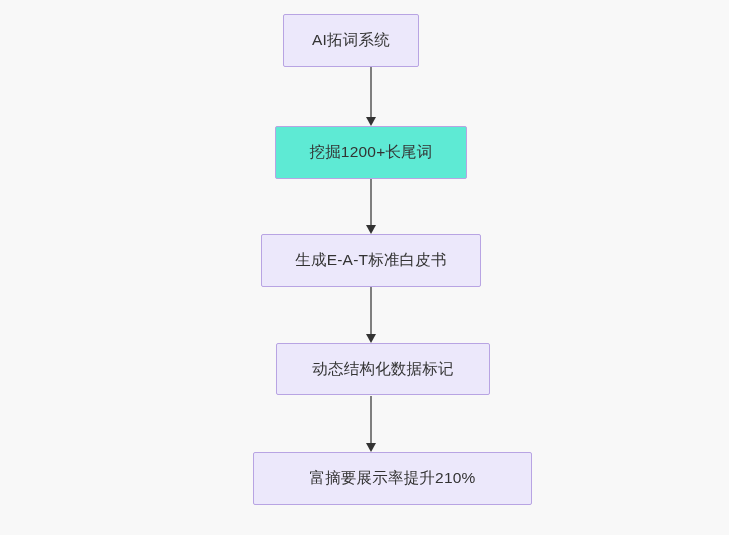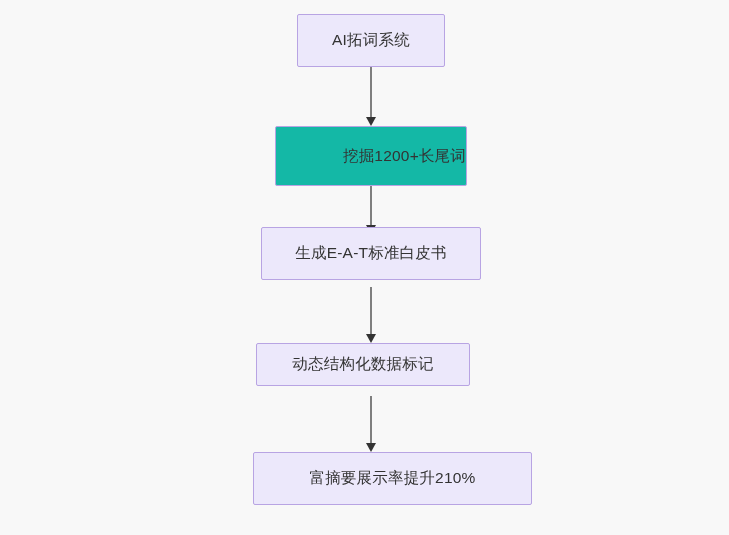--- a/index.html
+++ b/index.html
@@ -80,33 +80,33 @@
     </div>
   <div class="edge" id="edge-3" style="left: 370px; top: 287px; width: 2px; height: 56px;">
       <div class="edge-line" style="height: 49px; background: rgb(127, 127, 127);"></div>
       <div class="edge-arrow" style="left: -4.5px; top: 47px; border-top-color: rgb(51, 51, 51);"></div>
     </div>
   <div class="edge" id="edge-4" style="left: 370px; top: 396px; width: 2px; height: 56px;">
       <div class="edge-line" style="height: 49px; background: rgb(127, 127, 127);"></div>
       <div class="edge-arrow" style="left: -4.5px; top: 47px; border-top-color: rgb(51, 51, 51);"></div>
     </div>
 
-  <div class="node" id="node-1" style="left: 297px; top: 14px; width: 148px; height: 53px; background: rgb(236, 232, 251); border-color: rgb(184, 164, 227); color: rgb(51, 51, 51);">
+  <div class="node" id="node-1" style="left: 283px; top: 14px; width: 136px; height: 53px; background: rgb(236, 232, 251); border-color: rgb(184, 164, 227); color: rgb(51, 51, 51);">
     <span class="node-label">AI拓词系统</span>
   </div>
 
-  <div class="node" id="node-2" style="left: 275px; top: 126px; width: 192px; height: 60px; background: #14b8a6; border-color: rgb(184, 164, 227); color: rgb(51, 51, 51); justify-content: flex-end;">
+  <div class="node" id="node-2" style="left: 275px; top: 126px; width: 192px; height: 53px; background: #5eead4; border-color: rgb(184, 164, 227); color: rgb(51, 51, 51);">
     <span class="node-label">挖掘1200+长尾词</span>
   </div>
 
-  <div class="node" id="node-3" style="left: 261px; top: 227px; width: 220px; height: 53px; background: rgb(236, 232, 251); border-color: rgb(184, 164, 227); color: rgb(51, 51, 51);">
+  <div class="node" id="node-3" style="left: 261px; top: 234px; width: 220px; height: 53px; background: rgb(236, 232, 251); border-color: rgb(184, 164, 227); color: rgb(51, 51, 51);">
     <span class="node-label">生成E-A-T标准白皮书</span>
   </div>
 
-  <div class="node" id="node-4" style="left: 256px; top: 343px; width: 214px; height: 43px; background: rgb(236, 232, 251); border-color: rgb(184, 164, 227); color: rgb(51, 51, 51);">
+  <div class="node" id="node-4" style="left: 276px; top: 343px; width: 214px; height: 52px; background: rgb(236, 232, 251); border-color: rgb(184, 164, 227); color: rgb(51, 51, 51);">
     <span class="node-label">动态结构化数据标记</span>
   </div>
 
   <div class="node" id="node-5" style="left: 253px; top: 452px; width: 279px; height: 53px; background: rgb(236, 232, 251); border-color: rgb(184, 164, 227); color: rgb(51, 51, 51);">
     <span class="node-label">富摘要展示率提升210%</span>
   </div>
 
 </div>
 
 </body></html>

